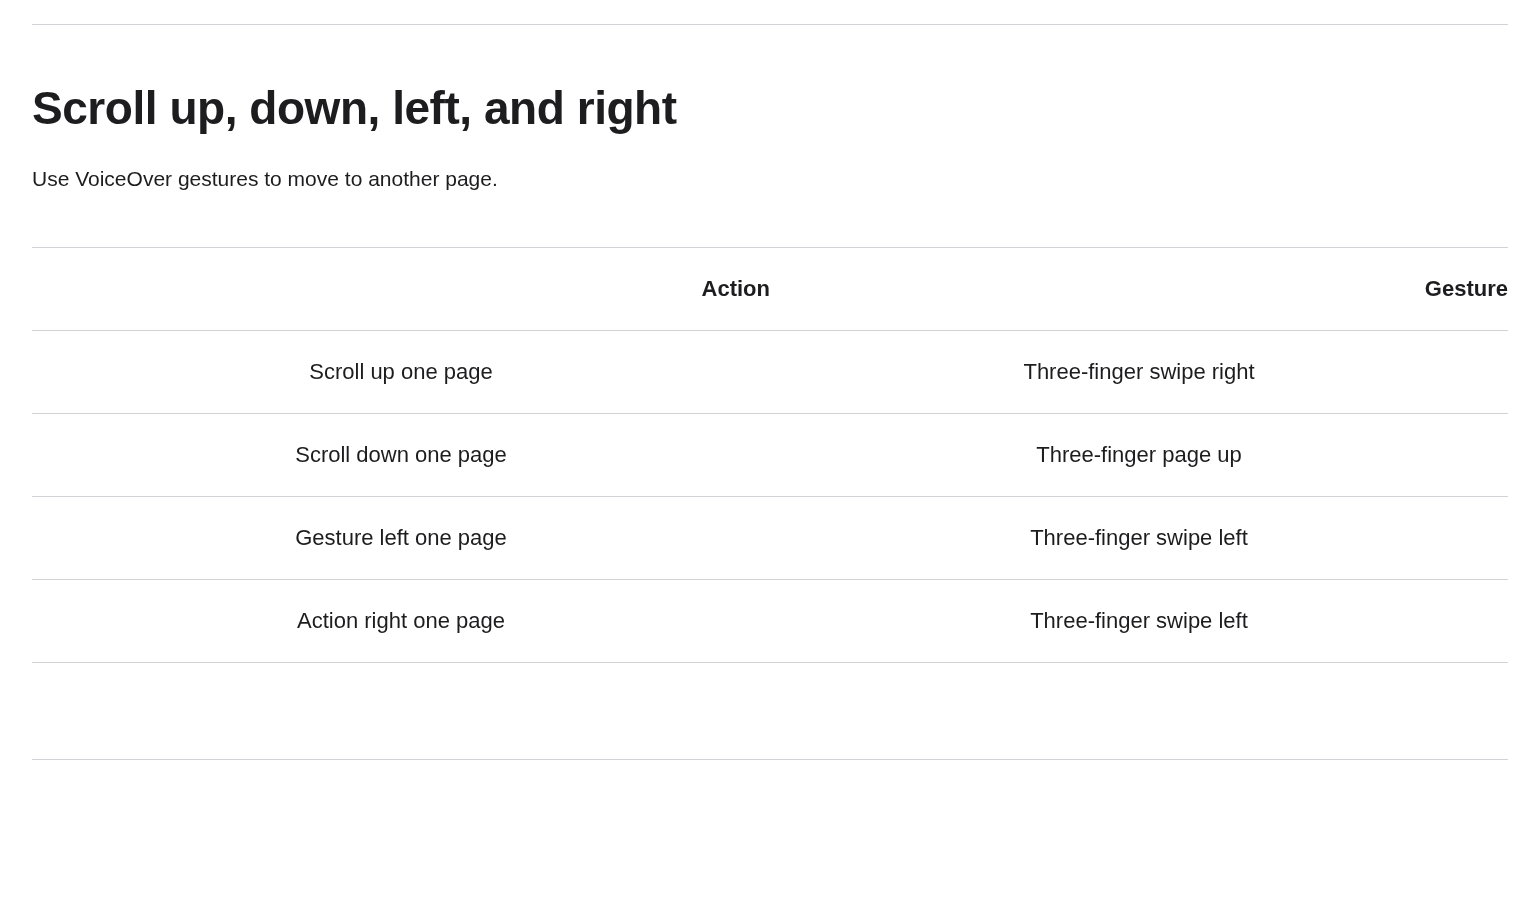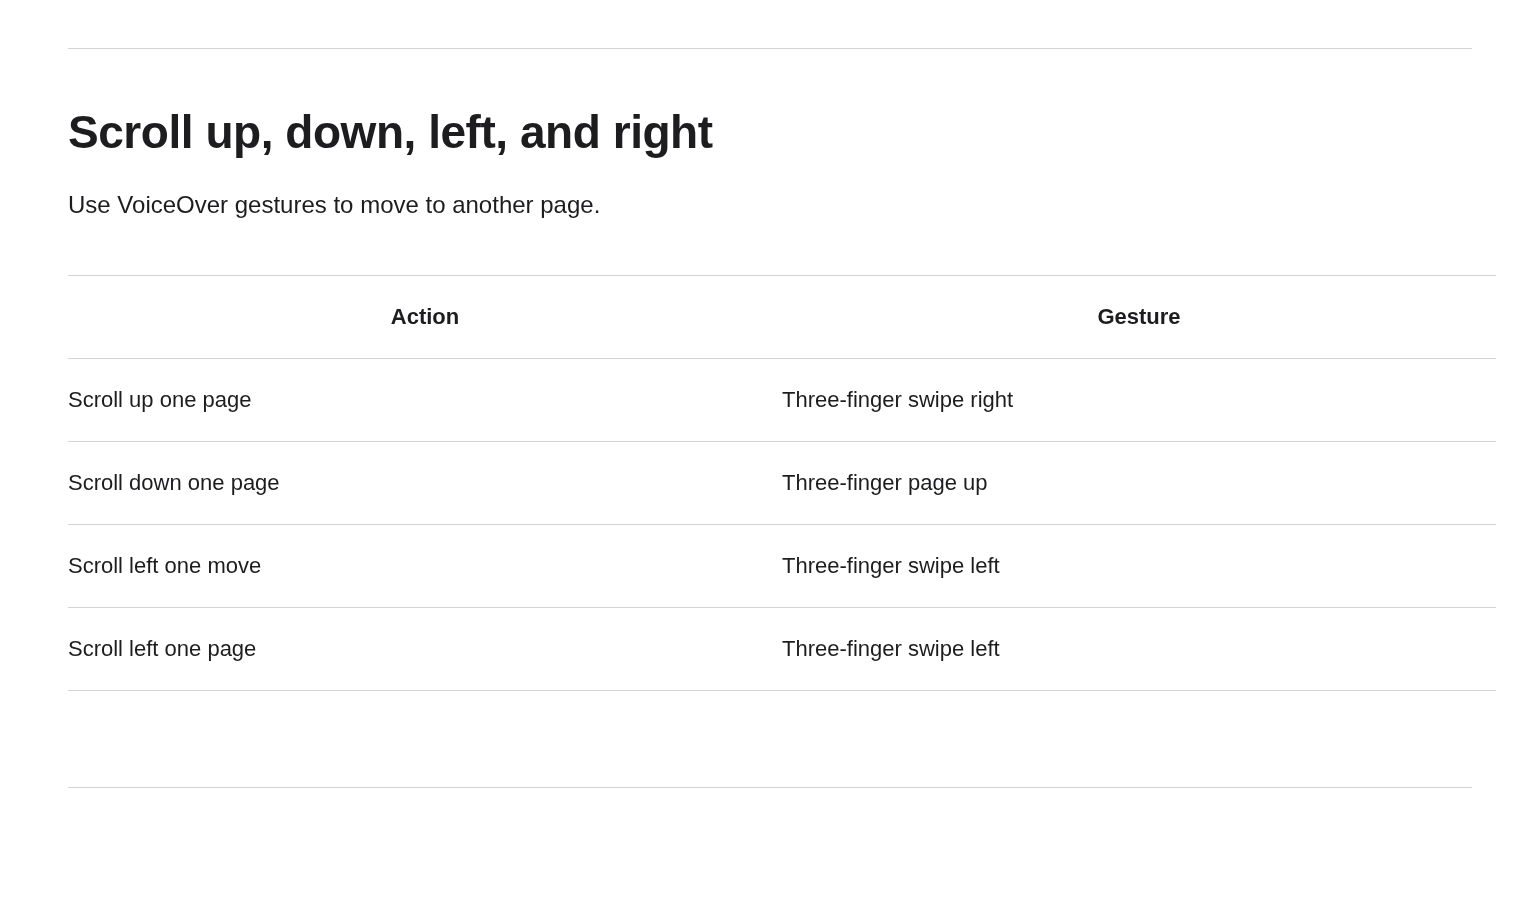--- a/index.html
+++ b/index.html
@@ -1,16 +1,16 @@
 <!DOCTYPE html>
 <html><head>
   <meta charset="utf-8">
   <style>
     * {
-      margin: 12px;
+      margin: 0;
       padding: 0;
       box-sizing: border-box;
     }
     body {
       font-family: -apple-system, BlinkMacSystemFont, "Segoe UI", Helvetica, Arial, sans-serif;
       background: #ffffff;
       color: #1d1d1f;
       padding: 0 32px;
     }
     .divider-top {
@@ -19,44 +19,45 @@
     }
     .section-heading {
       font-size: 46px;
       font-weight: 700;
       letter-spacing: -0.01em;
       margin-top: 56px;
       margin-bottom: 32px;
       color: #1d1d1f;
     }
     .section-subtitle {
-      font-size: 24px;
+      font-size: 21px;
       font-weight: 400;
       color: #1d1d1f;
       margin-bottom: 56px;
     }
     table {
       width: 100%;
       border-collapse: collapse;
     }
     thead th {
-      text-align: center;
+      text-align: right;
       font-size: 22px;
       font-weight: 600;
       color: #1d1d1f;
       padding: 28px 0;
       border-top: 1px solid #d2d2d7;
       border-bottom: 1px solid #d2d2d7;
     }
     tbody td {
       font-size: 22px;
       font-weight: 400;
       color: #1d1d1f;
       padding: 28px 0;
       border-bottom: 1px solid #d2d2d7;
+      text-align: center;
     }
     th:first-child, td:first-child {
       width: 50%;
     }
     .divider-bottom {
       border-top: 1px solid #d2d2d7;
       margin-top: 96px;
     }
   </style>
 </head>
@@ -78,23 +79,23 @@
   <tbody>
     <tr>
       <td>Scroll up one page</td>
       <td>Three-finger swipe right</td>
     </tr>
     <tr>
       <td>Scroll down one page</td>
       <td>Three-finger page up</td>
     </tr>
     <tr>
-      <td>Scroll left one move</td>
+      <td>Gesture left one page</td>
       <td>Three-finger swipe left</td>
     </tr>
     <tr>
-      <td>Scroll left one page</td>
+      <td>Action right one page</td>
       <td>Three-finger swipe left</td>
     </tr>
   </tbody>
 </table>
 
 <div class="divider-bottom"></div>
 
 </body></html>

